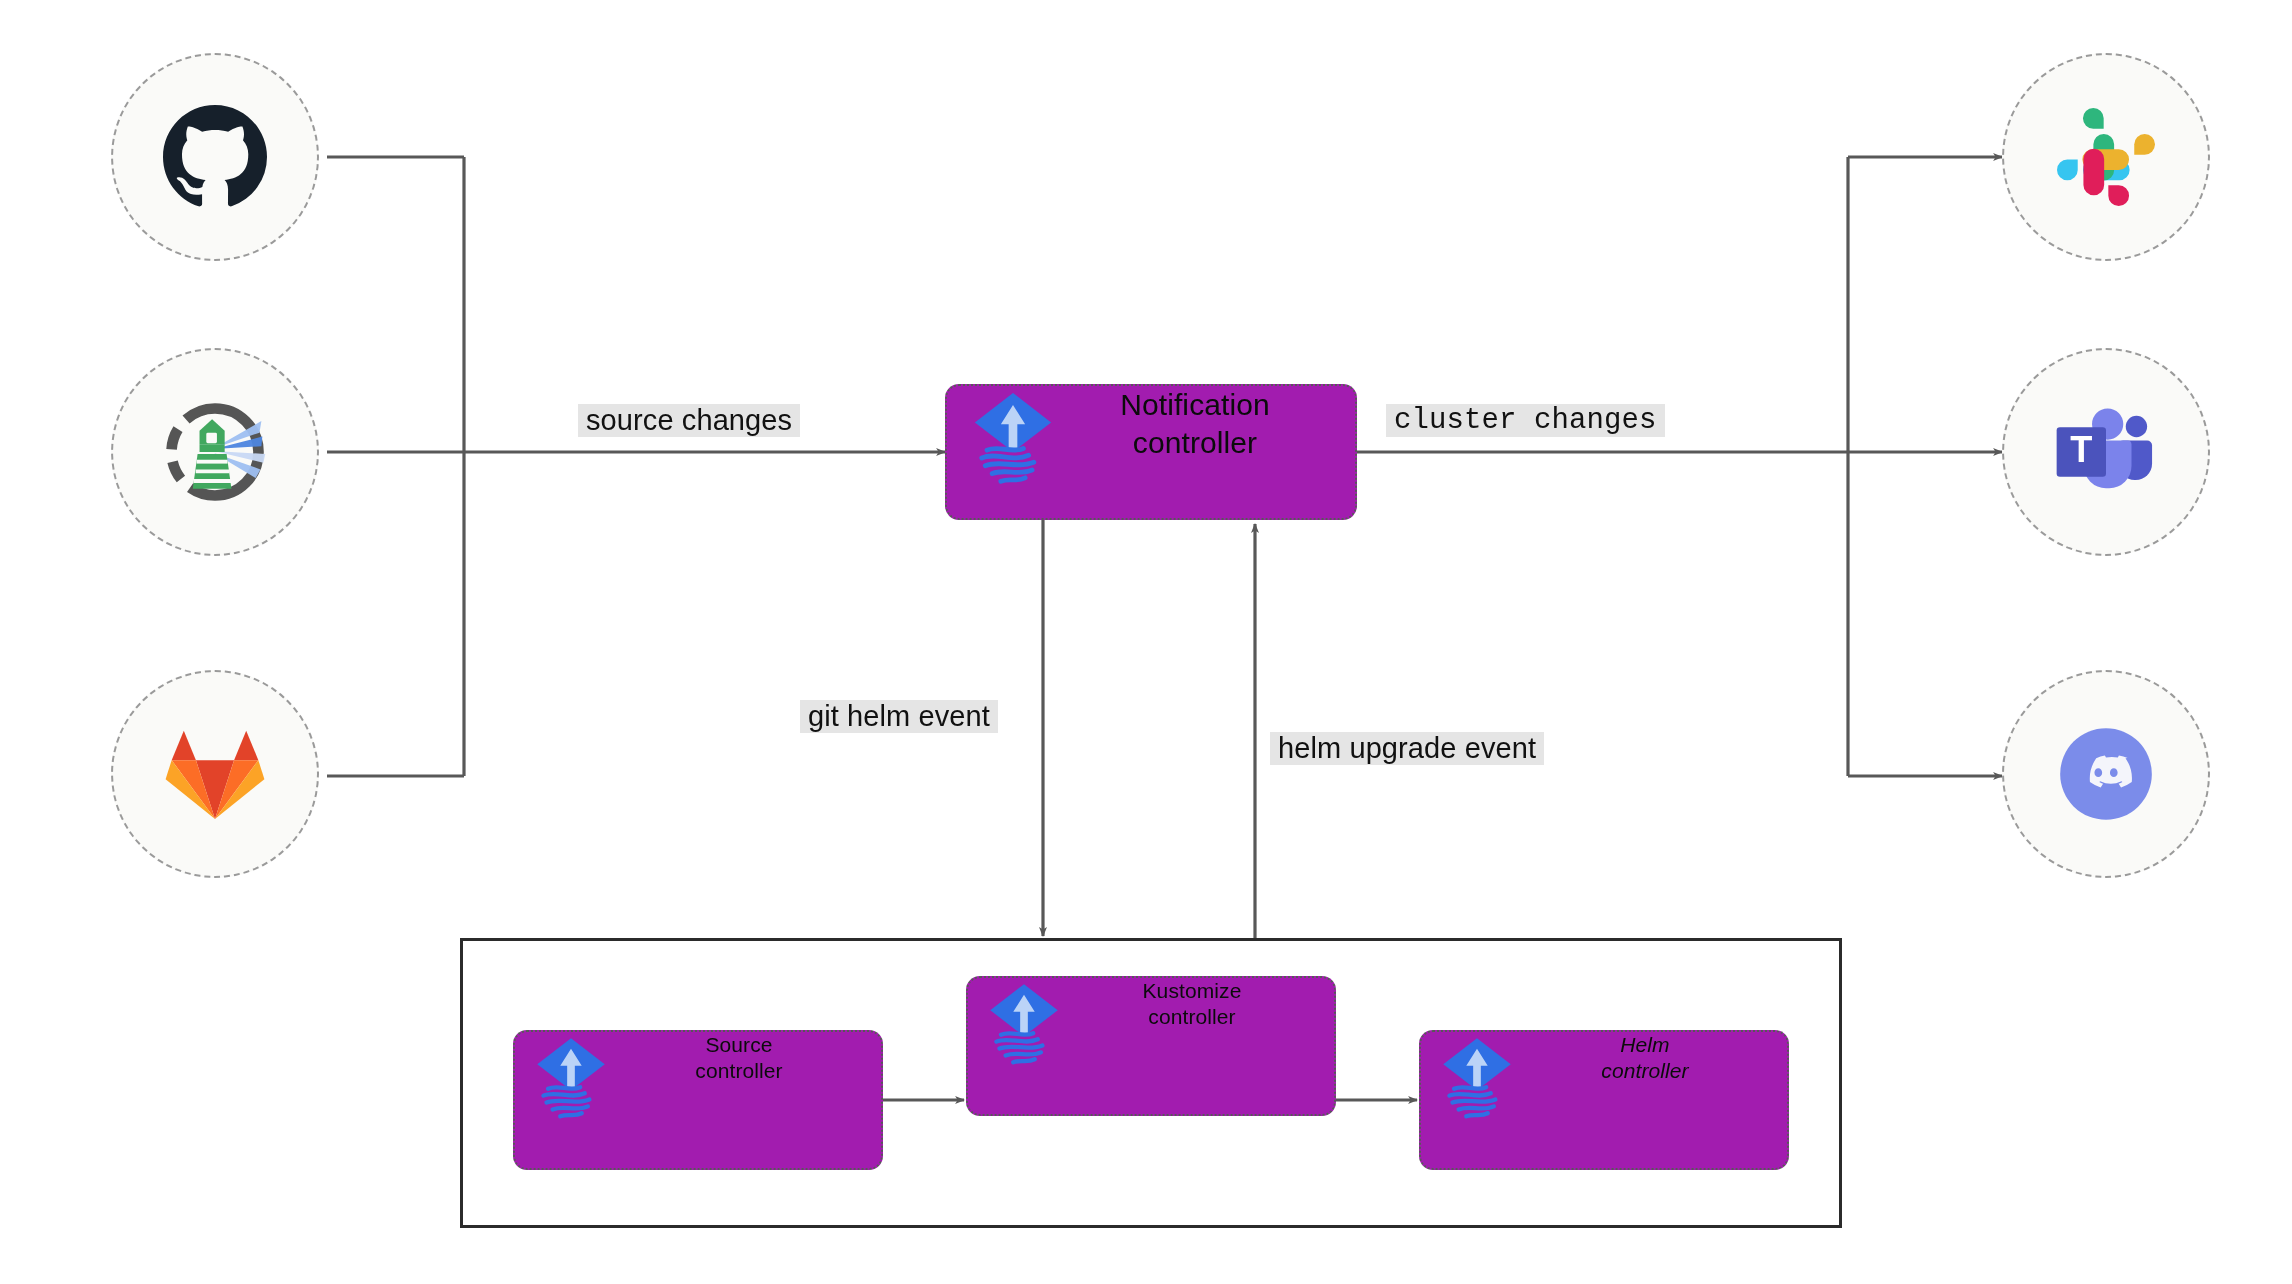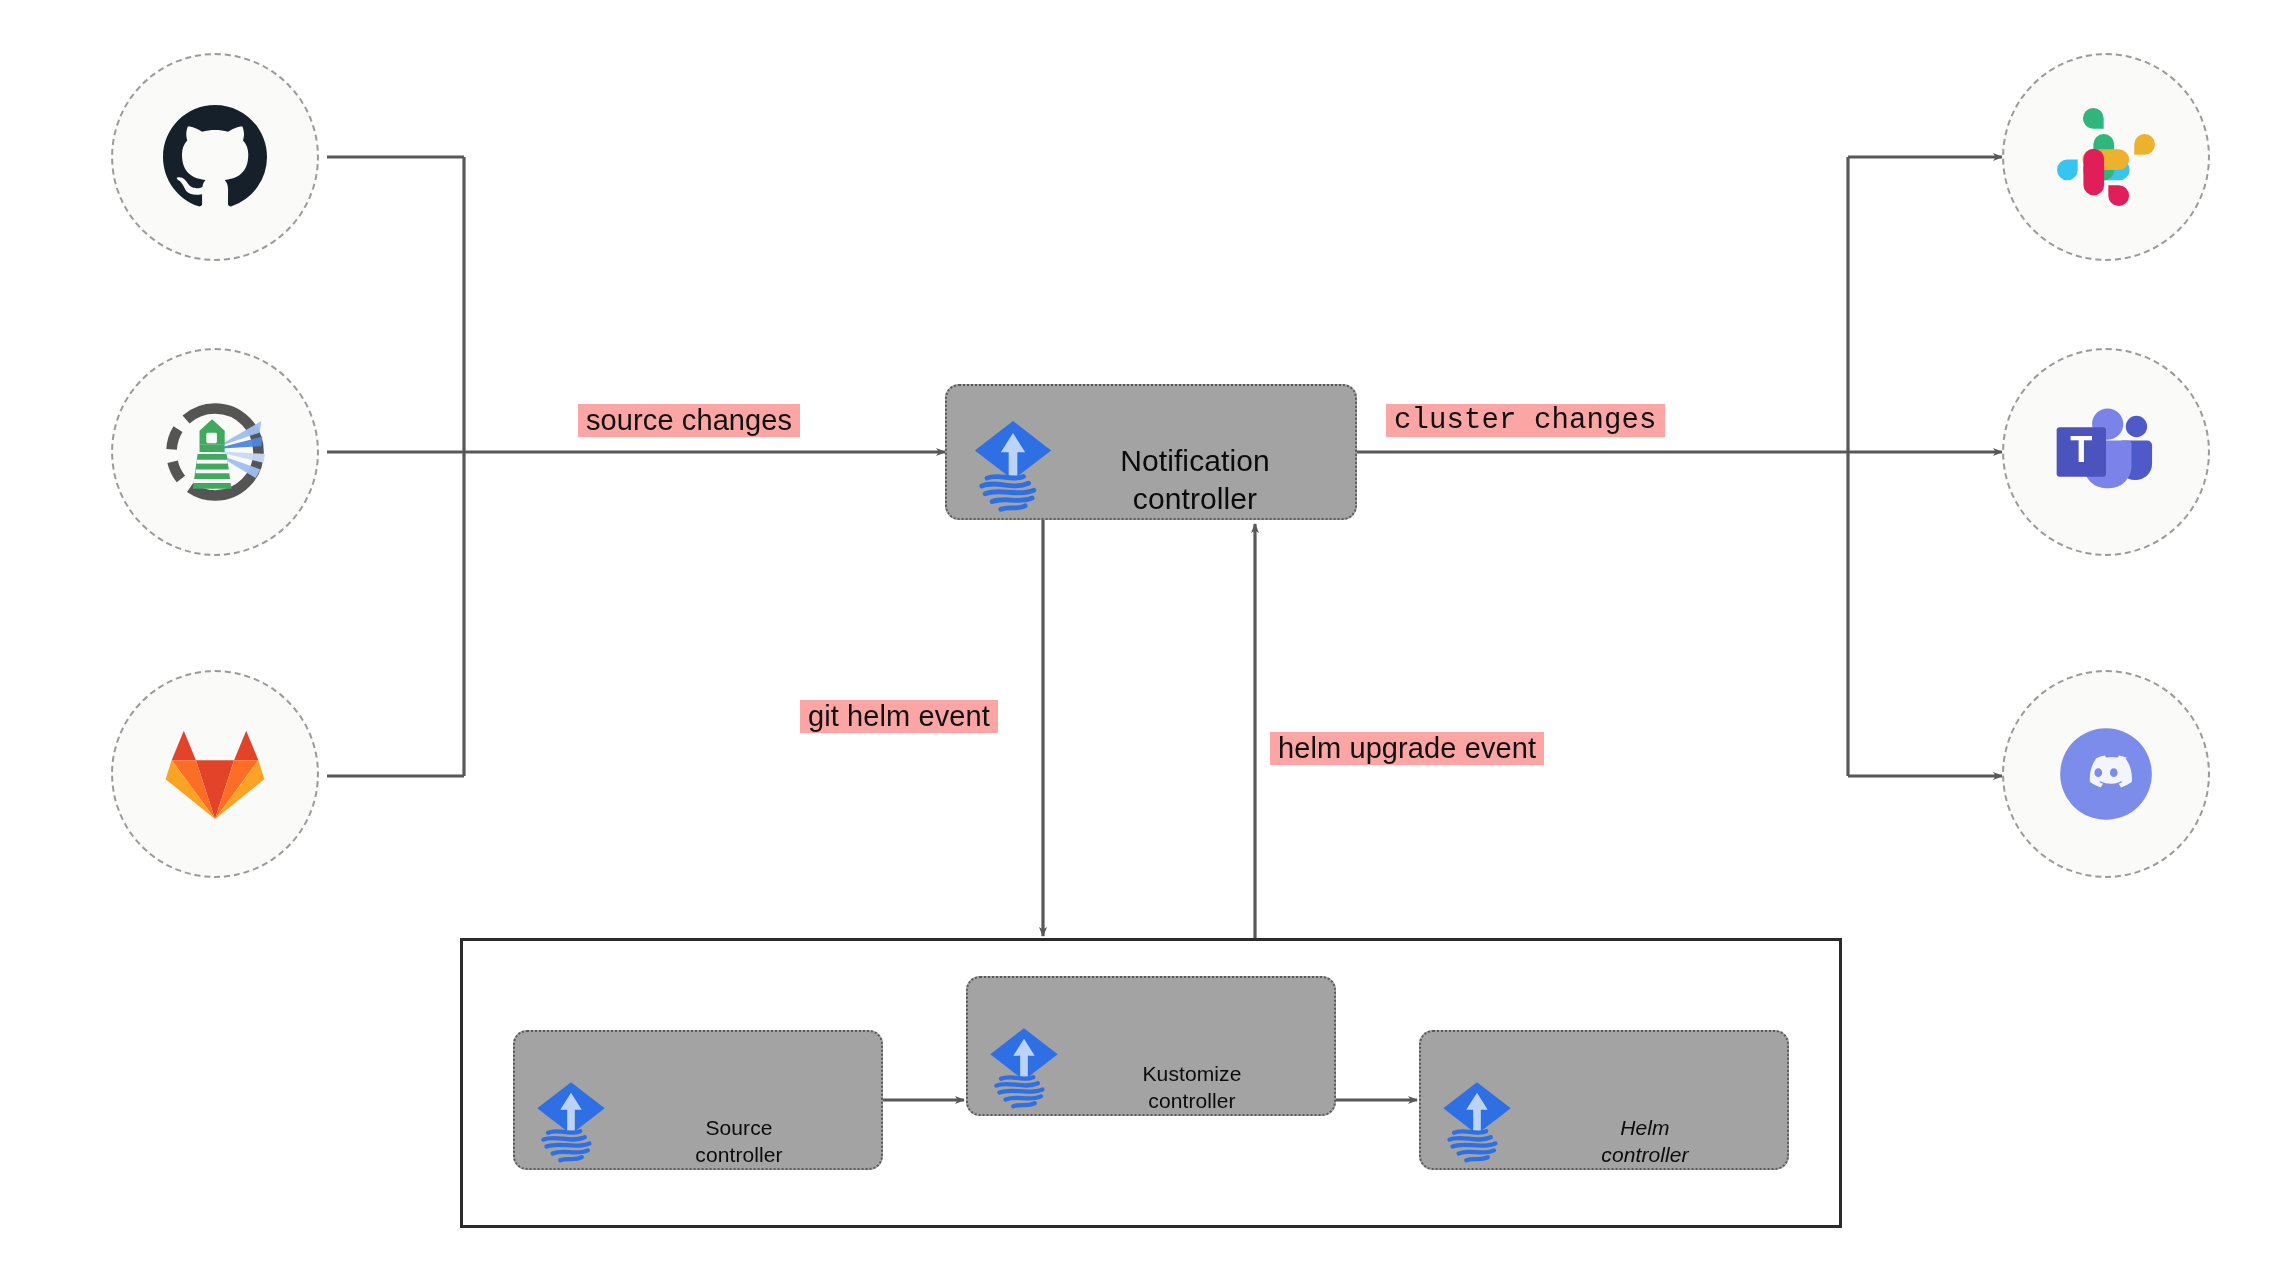--- a/index.html
+++ b/index.html
@@ -15,23 +15,23 @@
   .node-circle{
     position:absolute;width:208px;height:208px;border-radius:50%;
     background:#fafaf8;border:2px dashed #9a9a9a;
     display:flex;align-items:center;justify-content:center;
     box-sizing:border-box;
   }
   .node-circle svg{display:block;}
 
   
   .ctrl-box{
-    position:absolute;background:#a3a3a3;
+    position:absolute;background:#a21caf;
     border:2px dotted #585858;border-radius:14px;
-    display:flex;align-items:flex-end;box-sizing:border-box;
+    display:flex;align-items:flex-start;box-sizing:border-box;
   }
   .ctrl-logo{flex:0 0 auto;display:flex;align-items:center;justify-content:center;}
   .ctrl-label{
     flex:1 1 auto;text-align:center;color:#0b0b0b;
     line-height:1.26;letter-spacing:.1px;white-space:pre-line;
   }
 
   #notification-controller{
     left:945px;top:384px;width:412px;height:136px;padding:0 16px 0 14px;
   }
@@ -57,21 +57,21 @@
     display:flex;align-items:center;justify-content:center;
   }
   #reconcilers-title{
     font-size:25px;color:#3a3a3a;padding-left:18px;padding-top:10px;
     letter-spacing:.1px;white-space:nowrap;
   }
 
   
   .edge-label{
     position:absolute;font-size:29px;color:#111111;
-    white-space:nowrap;background:#fca5a5;padding:0 8px;
+    white-space:nowrap;background:#e5e5e5;padding:0 8px;
     letter-spacing:.1px;
   }
   #label-source-changes{left:578px;top:404px;}
   #label-cluster-changes{left:1386px;top:404px;font-family:Liberation Mono, monospace;}
   #label-git-push{left:800px;top:700px;}
   #label-helm-upgrade{left:1270px;top:700px;margin-top:32px;}
 
   .connector-svg{position:absolute;left:0;top:0;width:2292px;height:1284px;pointer-events:none;}
 </style>
 </head>

